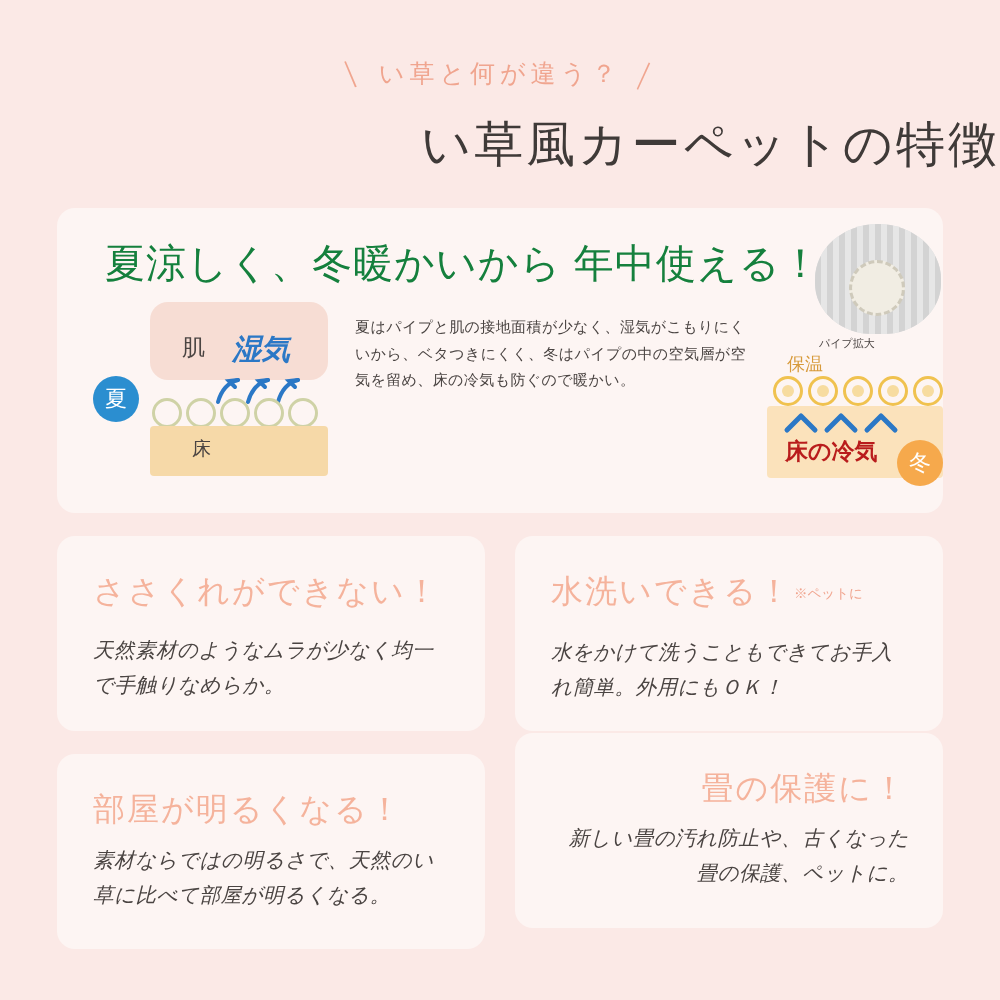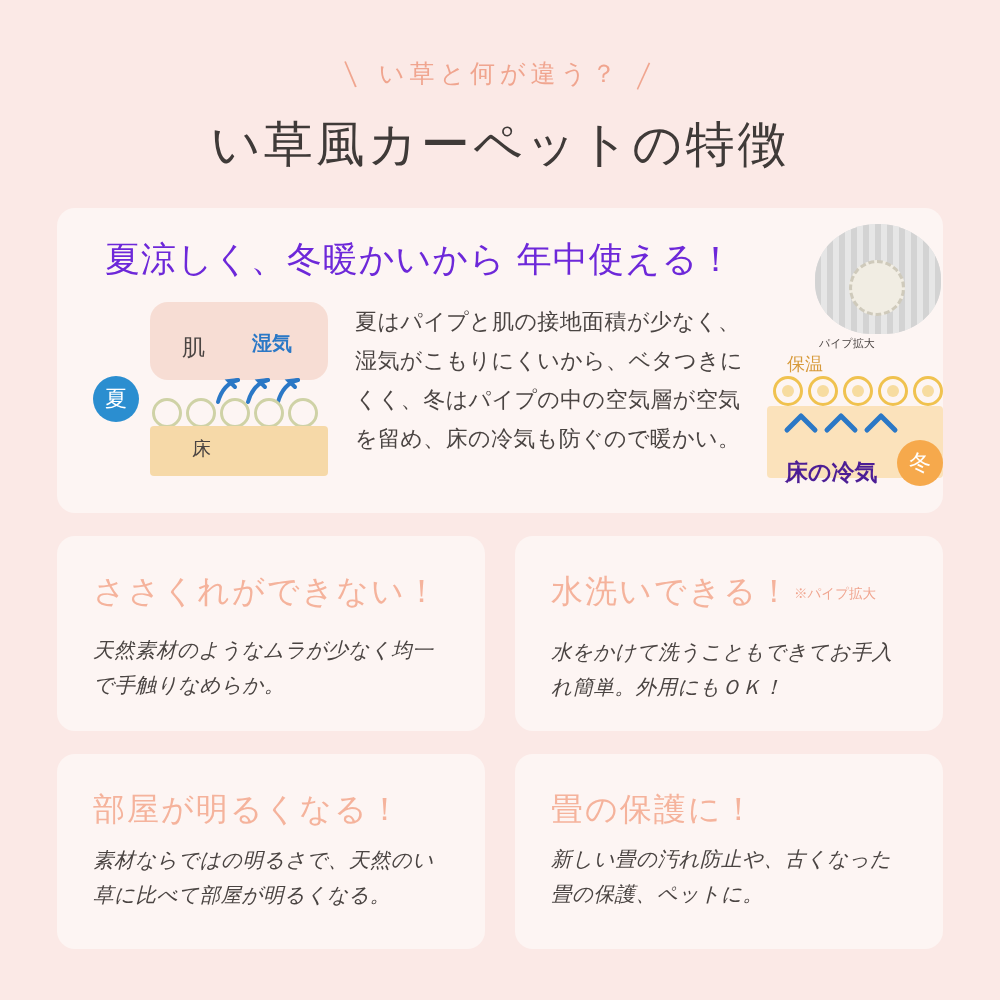--- a/index.html
+++ b/index.html
@@ -29,38 +29,38 @@
     color: #f0a58f;
     font-size: 26px;
     padding: 0 10px;
   }
   .slash.left  { transform: rotate(18deg); }
   .slash.right { transform: rotate(-18deg); }
 
   .headline {
     position: absolute;
     top: 112px; left: 0; right: 0;
-    text-align: center;
+    text-align: right;
     font-size: 49px;
     letter-spacing: 3px;
     color: #3f3a38;
     font-weight: 500;
   }
 
   
   .card {
     position: absolute;
     background: #fdf5f3;
     border-radius: 18px;
   }
   .card-main { left: 57px; top: 208px; width: 886px; height: 305px; }
   .card-a { left: 57px;  top: 536px; width: 428px; height: 195px; }
   .card-b { left: 515px; top: 536px; width: 428px; height: 195px; }
   .card-c { left: 57px;  top: 754px; width: 428px; height: 195px; }
-  .card-d { left: 515px; top: 754px; width: 428px; height: 195px; }
+  .card-d { left: 515px; top: 733px; width: 428px; height: 195px; text-align: right; }
 
   .card-title {
     color: #f5b39c;
     font-size: 32px;
     letter-spacing: 2px;
     font-weight: 500;
     font-family: Liberation Mono, monospace;
   }
   .card-body {
     color: #4a4442;
@@ -75,49 +75,49 @@
     color: #f0a58f;
     letter-spacing: 0;
     vertical-align: 4px;
     margin-left: 2px;
   }
 
   
   .main-title {
     position: absolute;
     left: 48px; top: 28px;
-    font-size: 35px;
-    color: #6d28d9;
+    font-size: 40px;
+    color: #15803d;
     letter-spacing: 1px;
     font-weight: 500;
   }
   .main-text {
     position: absolute;
-    left: 298px; top: 94px;
+    left: 298px; top: 106px;
     width: 396px;
-    font-size: 22px;
+    font-size: 15px;
     line-height: 1.78;
     color: #4a4442;
     letter-spacing: 0.4px;
   }
 
   
   .diag-summer { position: absolute; left: 47px; top: 86px; width: 230px; height: 196px; }
   .skin-block {
     position: absolute; left: 46px; top: 8px;
     width: 178px; height: 78px;
     background: #f7ddd4; border-radius: 18px;
   }
   .label-skin {
     position: absolute; left: 78px; top: 38px;
     font-size: 23px; color: #4a4442;
   }
   .label-humid {
-    position: absolute; left: 148px; top: 36px;
-    font-size: 20px; color: #2b78c6; font-weight: 700;
+    position: absolute; left: 128px; top: 36px;
+    font-size: 29px; color: #2b78c6; font-weight: 700; font-style: italic;
   }
   .floor-block {
     position: absolute; left: 46px; top: 132px;
     width: 178px; height: 50px;
     background: #f6d9a8; border-radius: 4px;
   }
   .label-floor {
     position: absolute; left: 88px; top: 142px;
     font-size: 19px; color: #4a4442;
   }
@@ -174,21 +174,21 @@
     width: 30px; height: 30px; border-radius: 50%;
     background: #fdf5f3; border: 3px solid #f0c24f;
   }
   .w-pipe::after {
     content: ""; position: absolute;
     width: 12px; height: 12px; border-radius: 50%;
     background: #f7dca0; margin: 6px;
   }
   .label-cold {
     position: absolute; left: 28px; top: 212px;
-    font-size: 23px; color: #4c1d95; font-weight: 700; margin-top: 21px;
+    font-size: 23px; color: #b91c1c; font-weight: 700;
   }
   .arrows-w { position: absolute; left: 24px; top: 186px; }
 </style>
 </head>
 <body>
 
 <div class="page">
 
   <div class="kicker">
     <span class="slash left">＼</span><span>い草と何が違う？</span><span class="slash right">／</span>
@@ -255,21 +255,21 @@
     </div>
     <div class="badge badge-winter">冬</div>
   </div>
 
   <div class="card card-a sub-card">
     <div class="card-title"><span>ささくれができない！</span><span class="note"></span></div>
     <div class="card-body" style="margin-top:18px">天然素材のようなムラが少なく均一で手触りなめらか。</div>
   </div>
 
   <div class="card card-b sub-card">
-    <div class="card-title"><span>水洗いできる！</span><span class="note">※パイプ拡大</span></div>
+    <div class="card-title"><span>水洗いできる！</span><span class="note">※ペットに</span></div>
     <div class="card-body" style="margin-top:20px">水をかけて洗うこともできてお手入れ簡単。外用にもＯＫ！</div>
   </div>
 
   <div class="card card-c sub-card">
     <div class="card-title"><span>部屋が明るくなる！</span><span class="note"></span></div>
     <div class="card-body" style="margin-top:10px">素材ならではの明るさで、天然のい草に比べて部屋が明るくなる。</div>
   </div>
 
   <div class="card card-d sub-card">
     <div class="card-title"><span>畳の保護に！</span><span class="note"></span></div>

